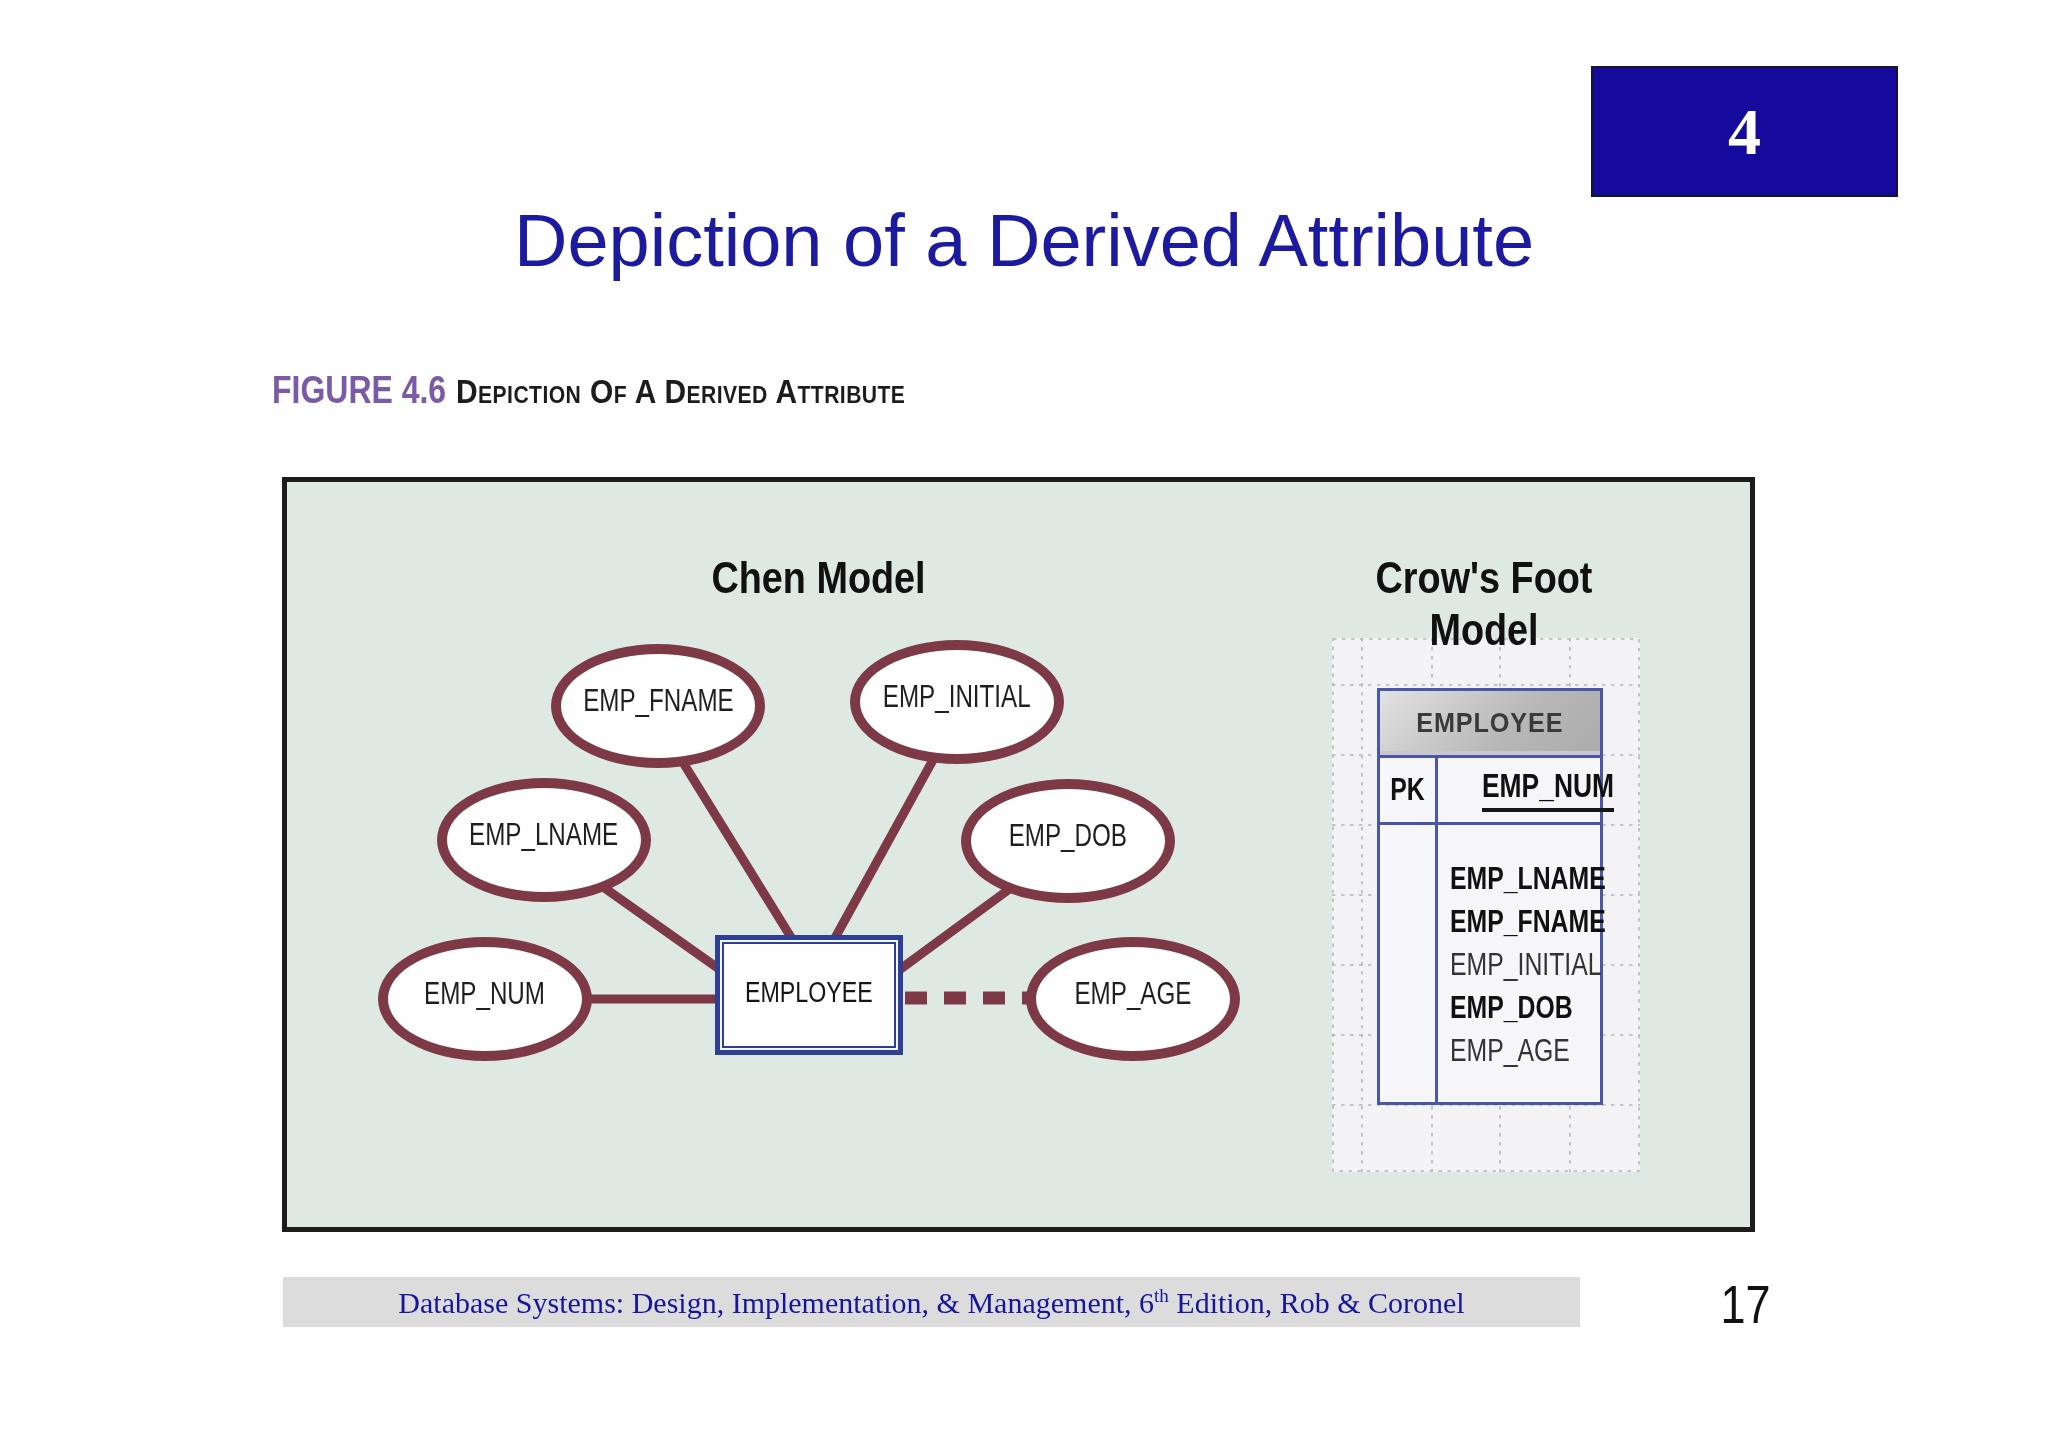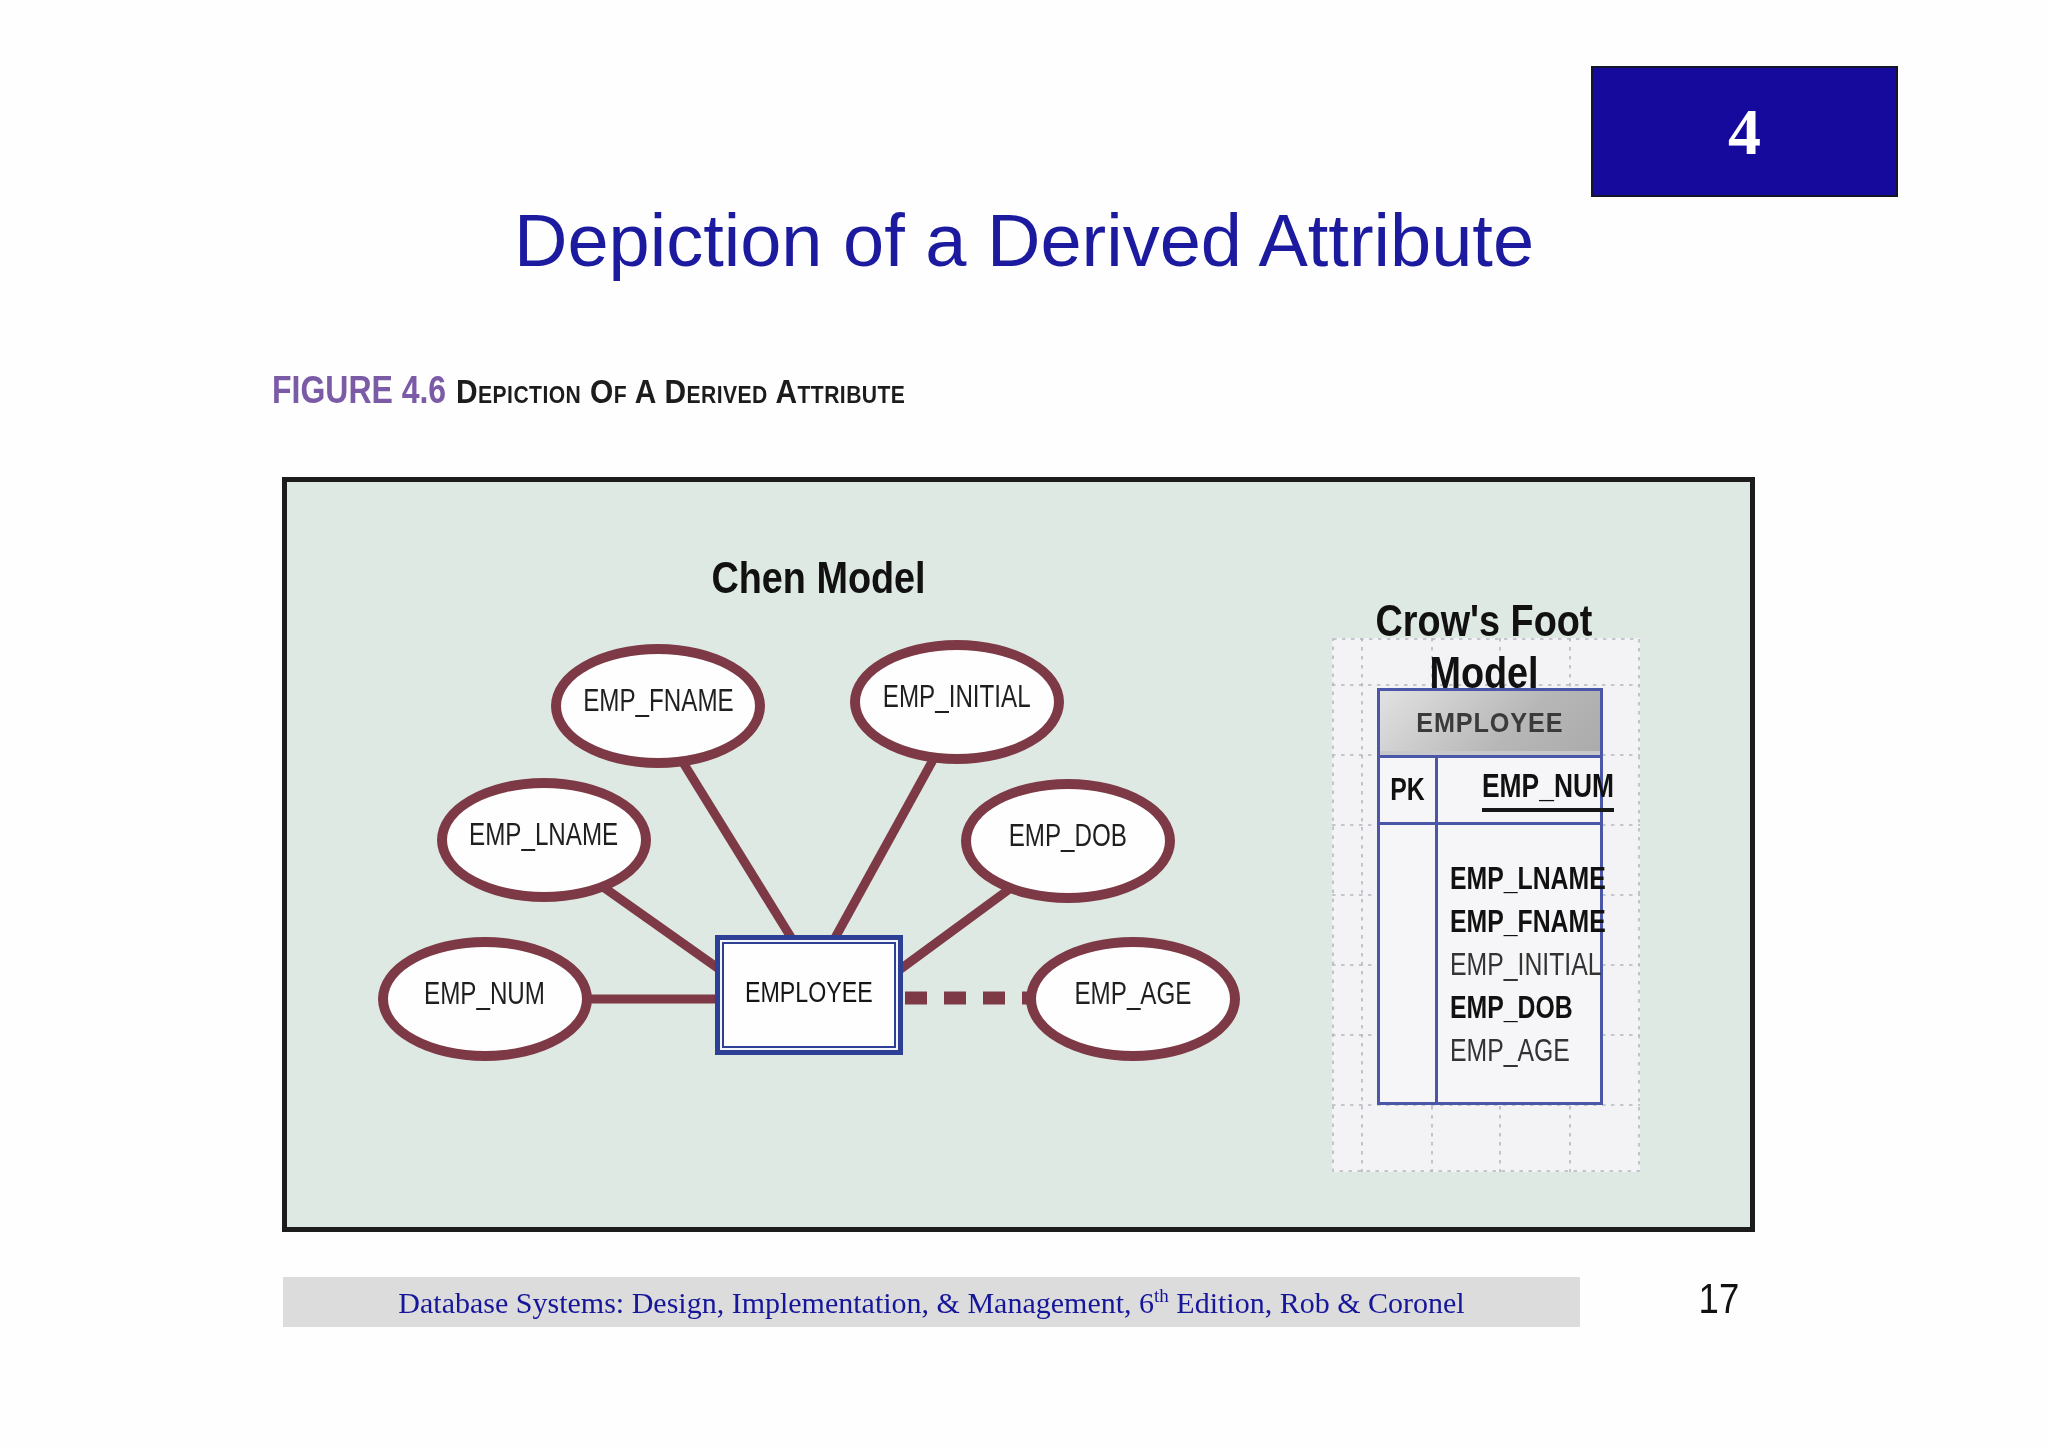--- a/index.html
+++ b/index.html
@@ -69,21 +69,21 @@
     position: absolute; top: 70px;
     color: #111111; font-size: 45px; font-weight: 700;
     text-align: center;
   }
   .model-heading > span {
     display: inline-block;
     transform: scaleX(0.84); transform-origin: center;
     letter-spacing: 0px;
   }
   .heading-chen  { left: 381px;  width: 300px; }
-  .heading-crows { left: 1022px; width: 350px; margin-top: 43px; }
+  .heading-crows { left: 1022px; width: 350px; }
 
   
   .ellipse {
     position: absolute;
     width: 214px; height: 124px;
     background: #fdfefd;
     border: 10px solid #7d3a46;
     border-radius: 50%;
     display: flex; align-items: center; justify-content: center;
   }
@@ -184,22 +184,22 @@
     width: 1297px; height: 50px;
     background: #dcdcdc;
     display: flex; align-items: center; justify-content: center;
     font-family: "Liberation Serif", serif;
     color: #16169b; font-size: 30px;
     white-space: nowrap;
   }
   .footer-bar sup { font-size: 19px; }
   .page-number {
     position: absolute; left: 1695px; top: 1274px; width: 80px;
-    text-align: left;
-    color: #111111; font-size: 43px; font-weight: 400;
+    text-align: right;
+    color: #111111; font-size: 53px; font-weight: 400;
   }
   .page-number span {
     display: inline-block; transform: scaleX(0.85);
   }
 </style>
 </head>
 <body>
 
 <div class="slide">
 

